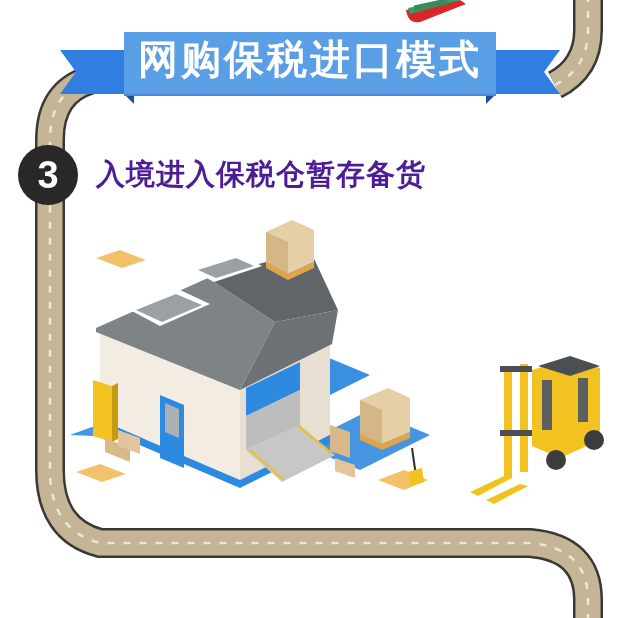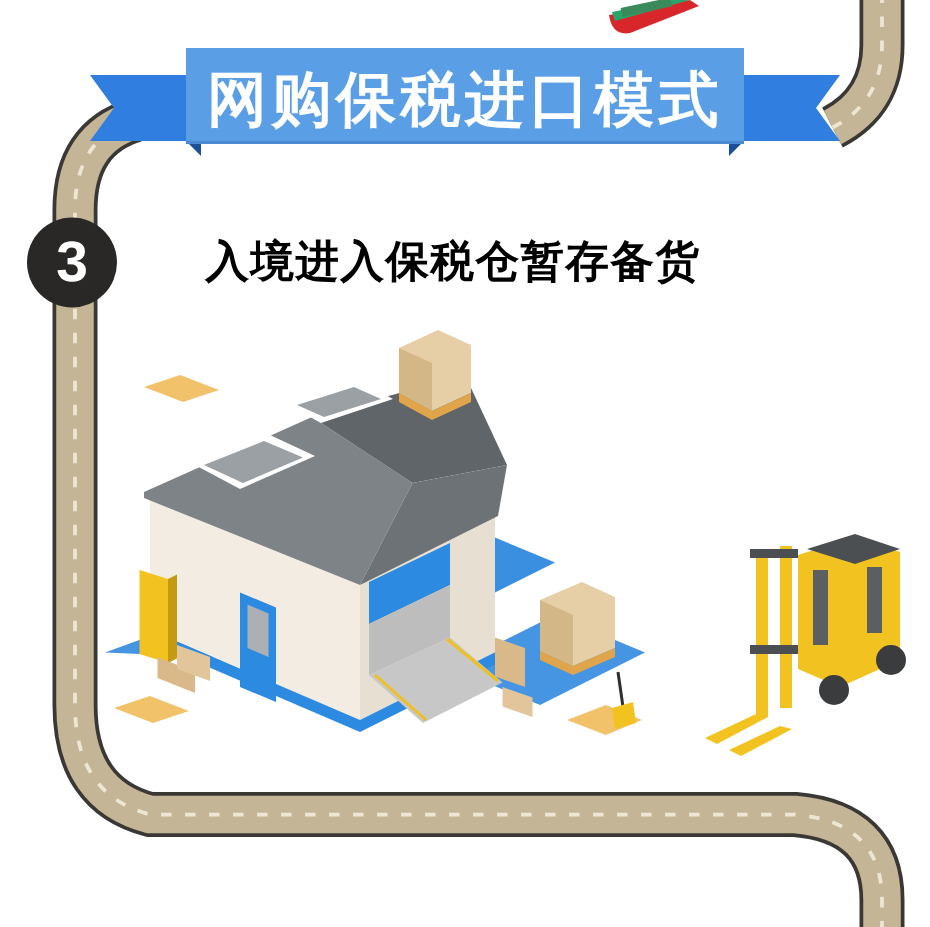--- a/index.html
+++ b/index.html
@@ -1,36 +1,36 @@
 <!DOCTYPE html>
 <html><head>
 <meta charset="utf-8">
 <style>
   html, body { margin: 0; padding: 0; background: #ffffff; }
   body { width: 620px; height: 618px; position: relative; overflow: hidden; font-family: "DejaVu Sans", sans-serif; }
   .abs { position: absolute; }
   svg.layer { position: absolute; left: 0; top: 0; }
   .banner {
     position: absolute; left: 124px; top: 32px; width: 372px; height: 62px;
-    background: #5a9fe6; display: flex; align-items: flex-end; justify-content: center;
+    background: #5a9fe6; display: flex; align-items: flex-start; justify-content: center;
     box-shadow: 0 2px 0 #4b8ad3;
   }
   .banner-text {
     color: #ffffff; font-weight: bold; font-size: 40px; letter-spacing: 3px;
     font-family: "DejaVu Sans", sans-serif; white-space: nowrap;
   }
   .step-badge {
     position: absolute; left: 18px; top: 145px; width: 60px; height: 60px; border-radius: 50%;
     background: #2a2826; color: #ffffff; font-weight: bold; font-size: 38px;
     display: flex; align-items: center; justify-content: center;
     font-family: "Liberation Sans", sans-serif;
   }
   .step-title {
-    position: absolute; left: 96px; top: 155px; font-size: 29px; font-weight: bold; color: #000000;
-    letter-spacing: 1px; white-space: nowrap; font-family: "DejaVu Sans", sans-serif; margin-left: 41px;
+    position: absolute; left: 96px; top: 155px; font-size: 29px; font-weight: bold; color: #4c1d95;
+    letter-spacing: 1px; white-space: nowrap; font-family: "DejaVu Sans", sans-serif;
   }
 </style>
 </head>
 <body>
 
 <svg class="layer" width="620" height="618" viewBox="0 0 620 618">
 
   <path d="M 588 -5 L 588 30 Q 588 68 555 85" fill="none" stroke="#3a3835" stroke-width="30" stroke-linecap="butt"></path>
   <path d="M 588 -5 L 588 30 Q 588 68 555 85" fill="none" stroke="#c4b596" stroke-width="25"></path>
   <path d="M 588 -5 L 588 30 Q 588 68 555 85" fill="none" stroke="#ede6d3" stroke-width="2.5" stroke-dasharray="7 9"></path>

